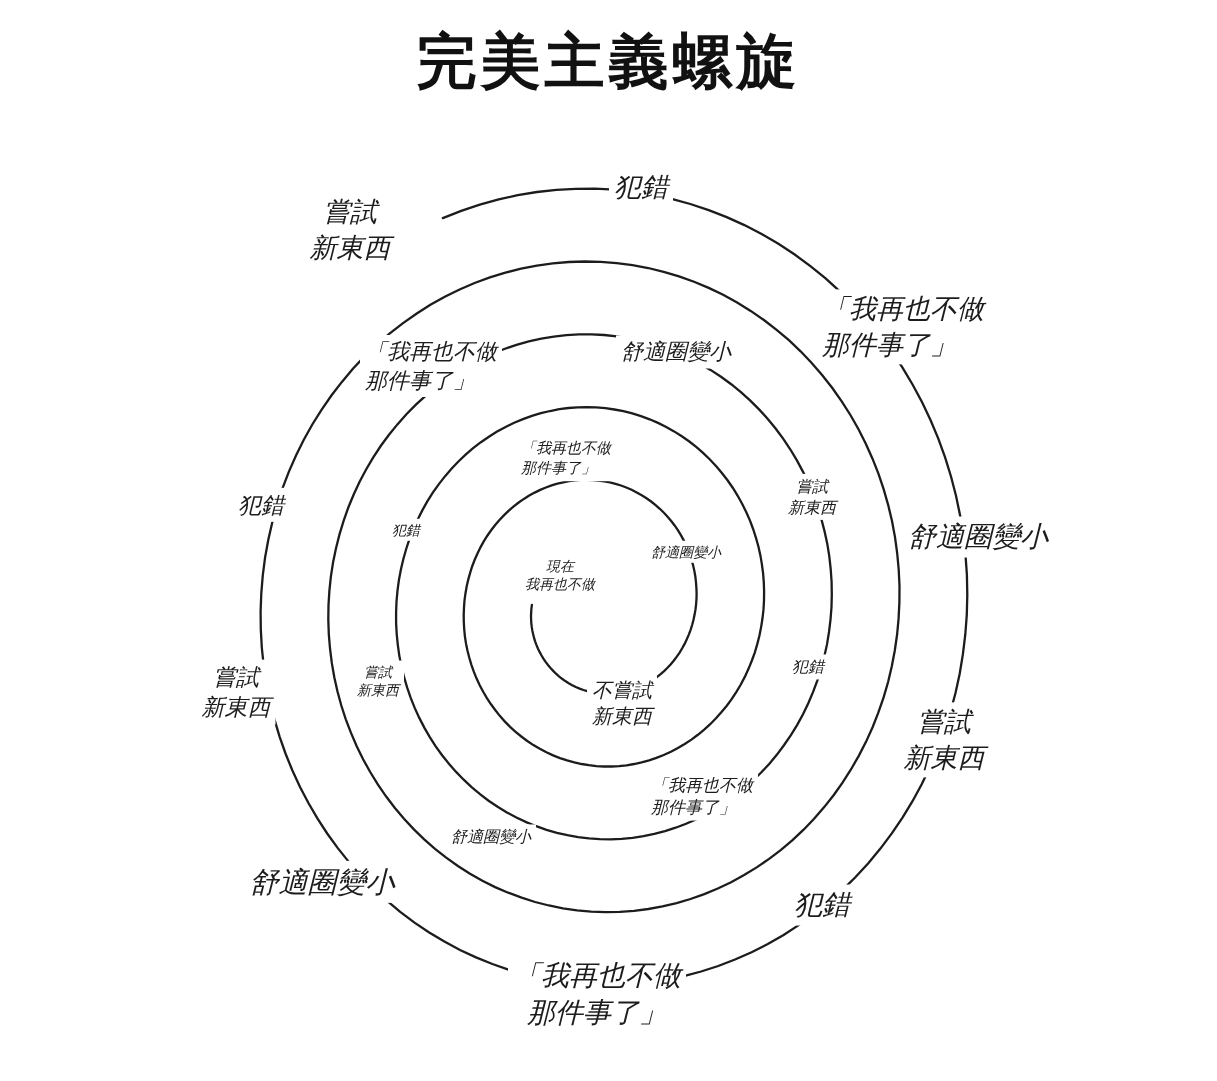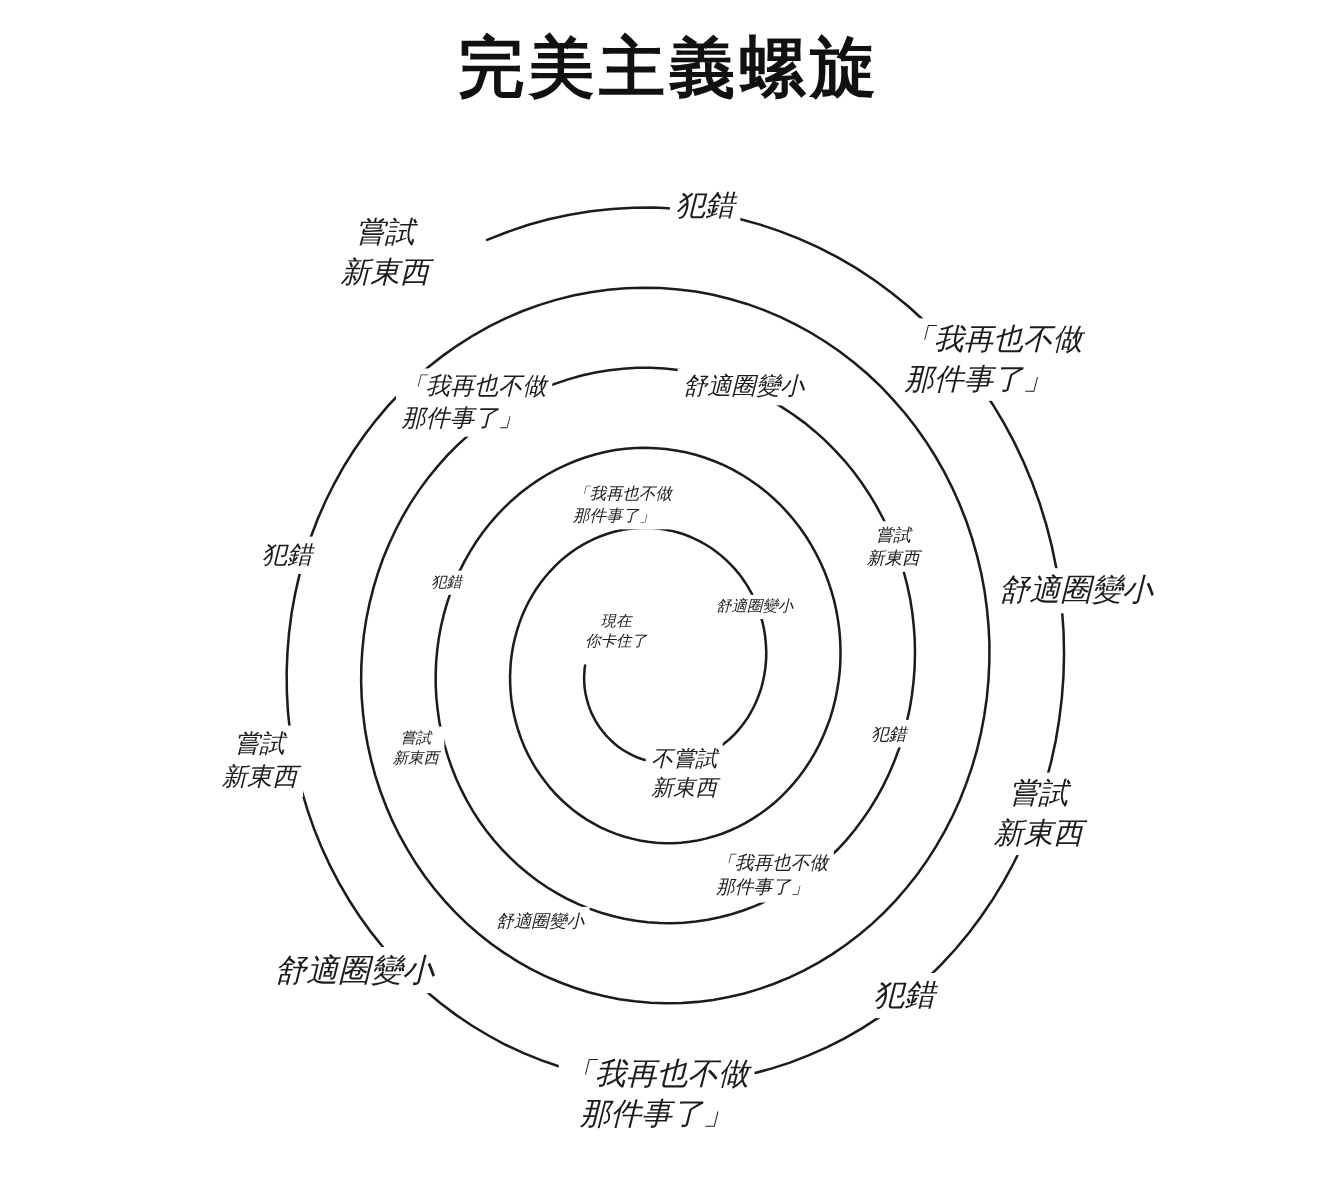--- a/index.html
+++ b/index.html
@@ -67,21 +67,21 @@
 那件事了」</div>
       <div class="spiral-label align-left" style="left: 566px; top: 459px; font-size: 15px;">「我再也不做
 那件事了」</div>
       <div class="spiral-label" style="left: 812px; top: 497px; font-size: 16px;">嘗試
 新東西</div>
       <div class="spiral-label" style="left: 261px; top: 505px; font-size: 23px;">犯錯</div>
       <div class="spiral-label" style="left: 406px; top: 530px; font-size: 14px;">犯錯</div>
       <div class="spiral-label" style="left: 978px; top: 537px; font-size: 28px;">舒適圈變小</div>
       <div class="spiral-label" style="left: 686px; top: 552px; font-size: 14px;">舒適圈變小</div>
       <div class="spiral-label" style="left: 560px; top: 575px; font-size: 14px;">現在
-你卡住了</div>
+我再也不做</div>
       <div class="spiral-label" style="left: 808px; top: 667px; font-size: 16px;">犯錯</div>
       <div class="spiral-label" style="left: 378px; top: 681px; font-size: 14px;">嘗試
 新東西</div>
       <div class="spiral-label" style="left: 236px; top: 692px; font-size: 23px;">嘗試
 新東西</div>
       <div class="spiral-label" style="left: 622px; top: 703px; font-size: 20px;">不嘗試
 新東西</div>
       <div class="spiral-label" style="left: 944px; top: 740px; font-size: 27px;">嘗試
 新東西</div>
       <div class="spiral-label align-left" style="left: 702px; top: 796px; font-size: 17px;">「我再也不做

